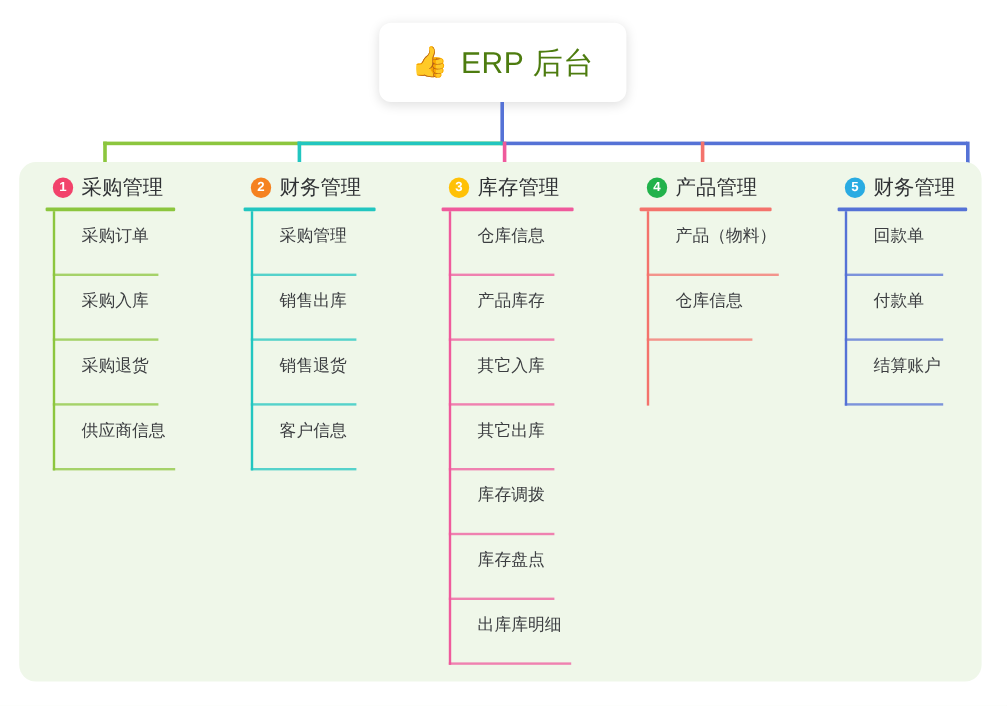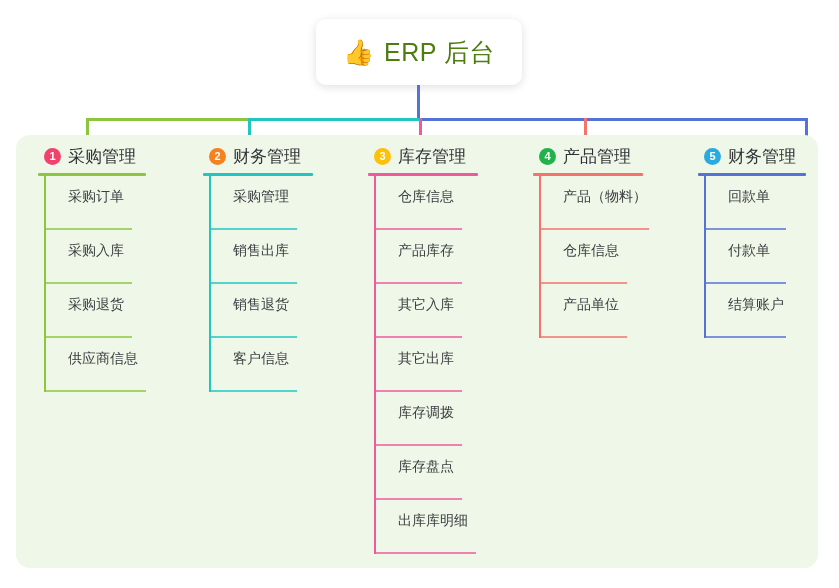--- a/index.html
+++ b/index.html
@@ -246,24 +246,20 @@
       <div class="col-body">
         <div class="spine" style="background: rgb(244, 115, 108); height: 162px;"></div>
         <div class="item">
           <span class="item-label">产品（物料）</span>
           <div class="item-rule" style="background: rgb(244, 115, 108); width: 110px; opacity: 0.75;"></div>
         </div>
         <div class="item">
           <span class="item-label">仓库信息</span>
           <div class="item-rule" style="background: rgb(244, 115, 108); width: 88px; opacity: 0.75;"></div>
         </div>
-        <div class="item">
-          <span class="item-label">产品单位</span>
-          <div class="item-rule" style="background: rgb(244, 115, 108); width: 88px; opacity: 0.75;"></div>
-        </div>
       </div>
     </div>
     <div class="column" style="left: 698px;">
       <div class="col-head">
         <span class="badge" style="background: rgb(41, 171, 226);">5</span>
         <span class="col-title">财务管理</span>
       </div>
       <div class="head-rule" style="background: rgb(85, 114, 214); width: 108px;"></div>
       <div class="col-body">
         <div class="spine" style="background: rgb(85, 114, 214); height: 162px;"></div>

